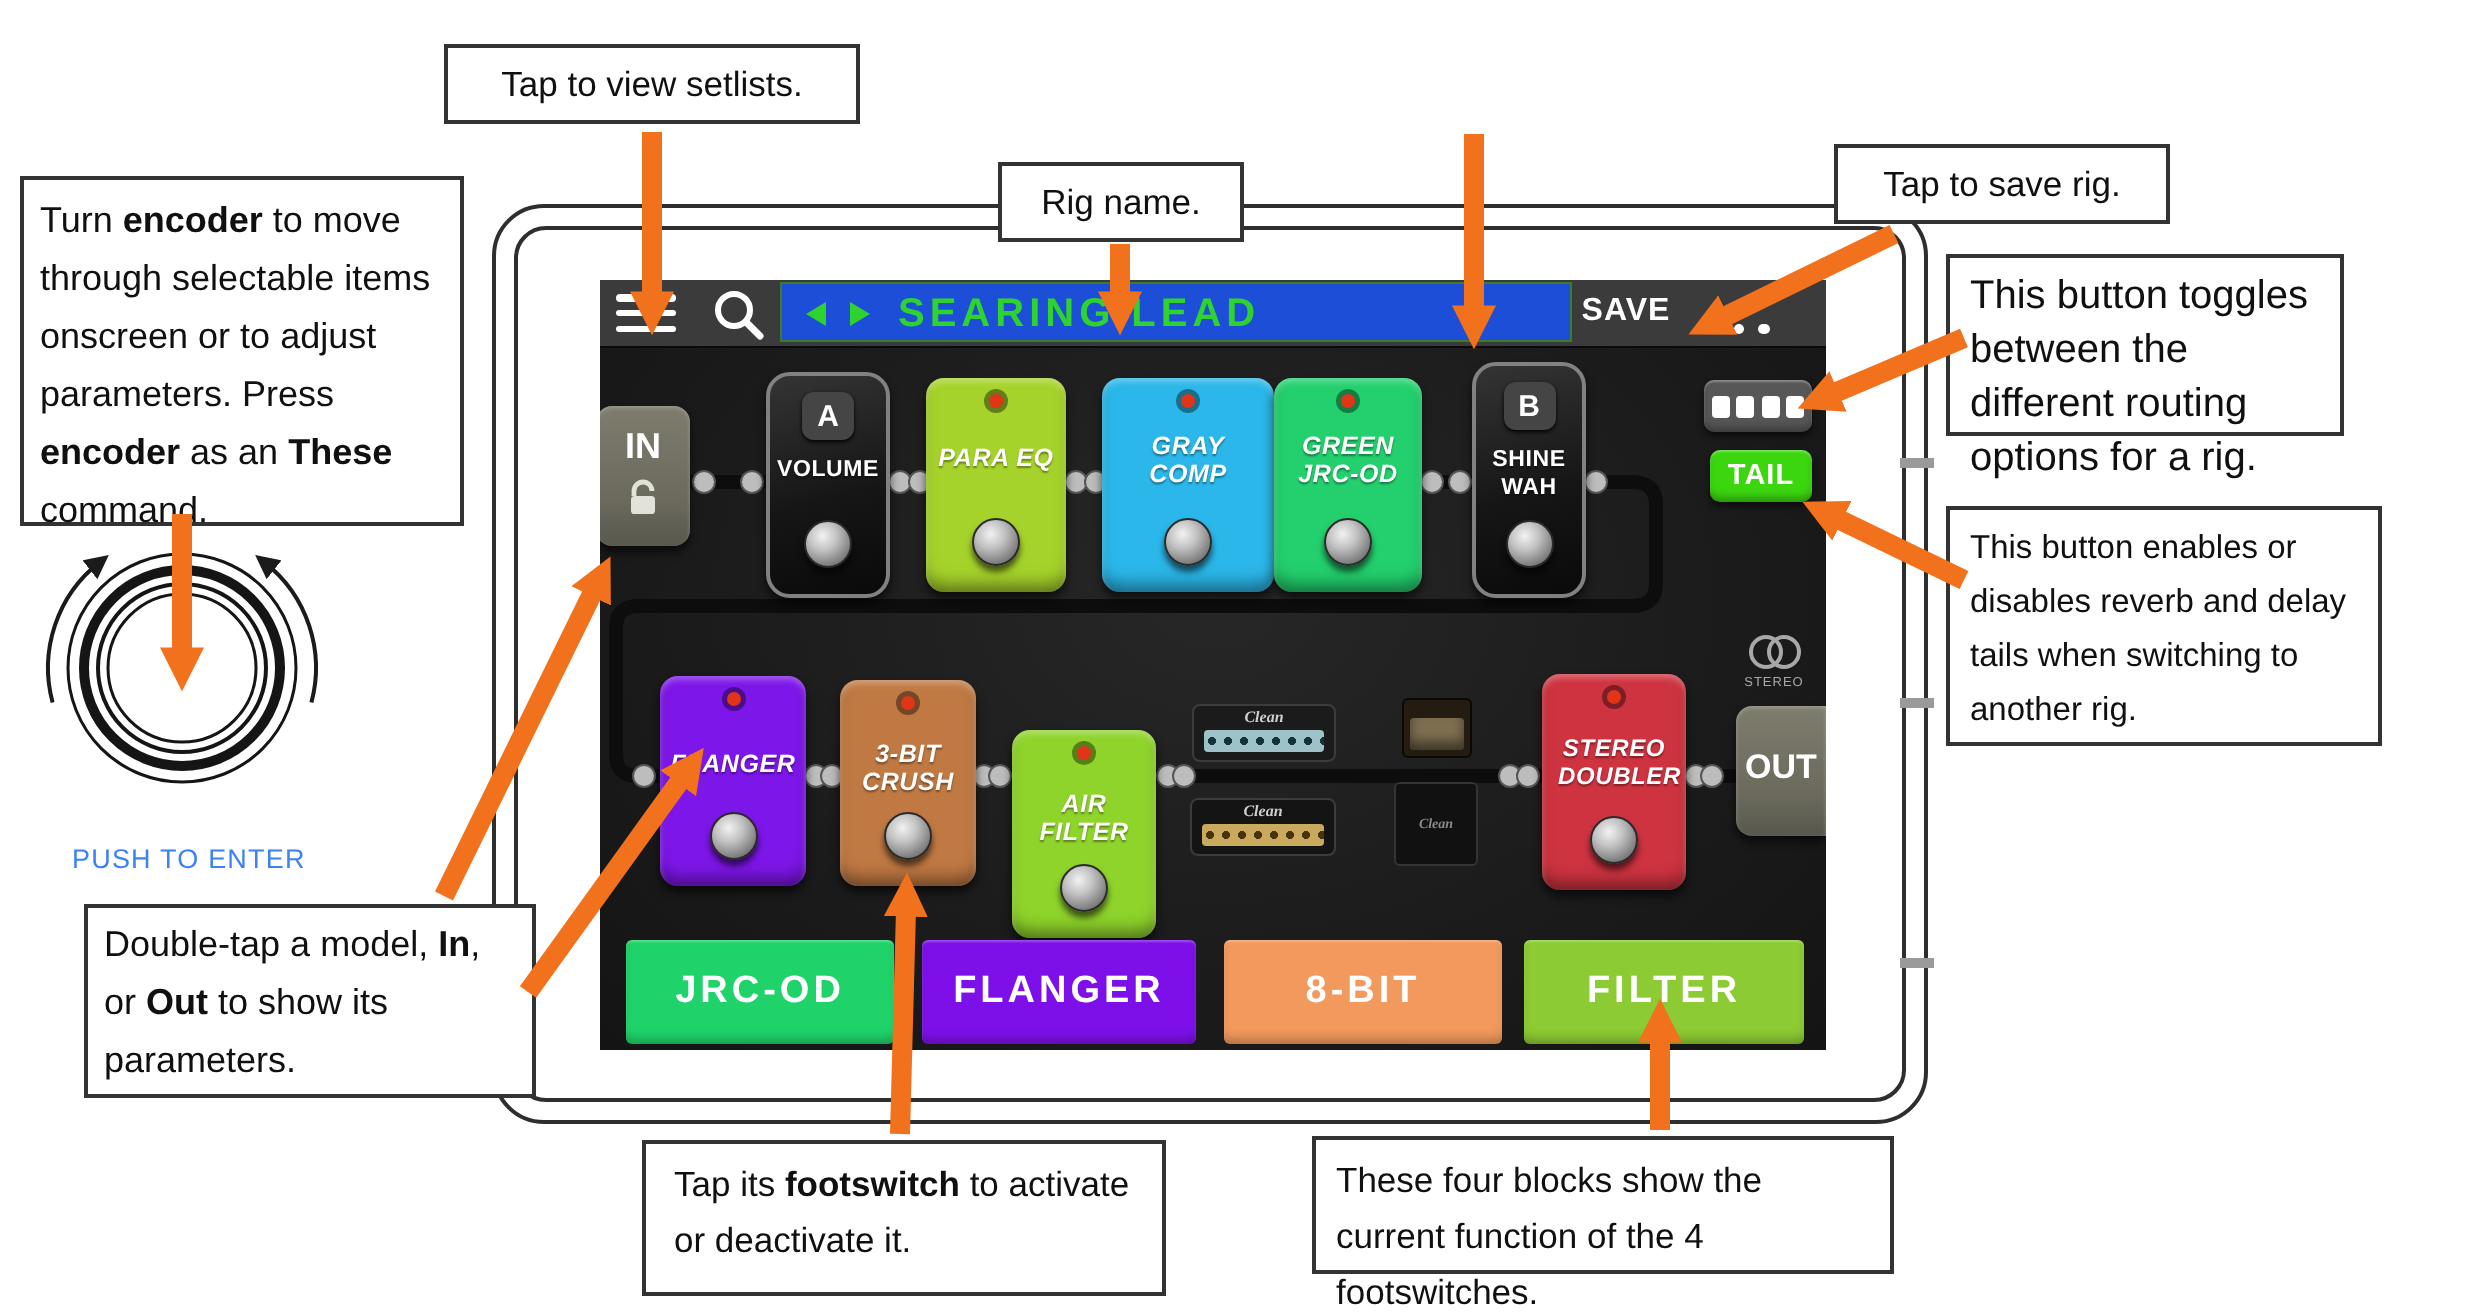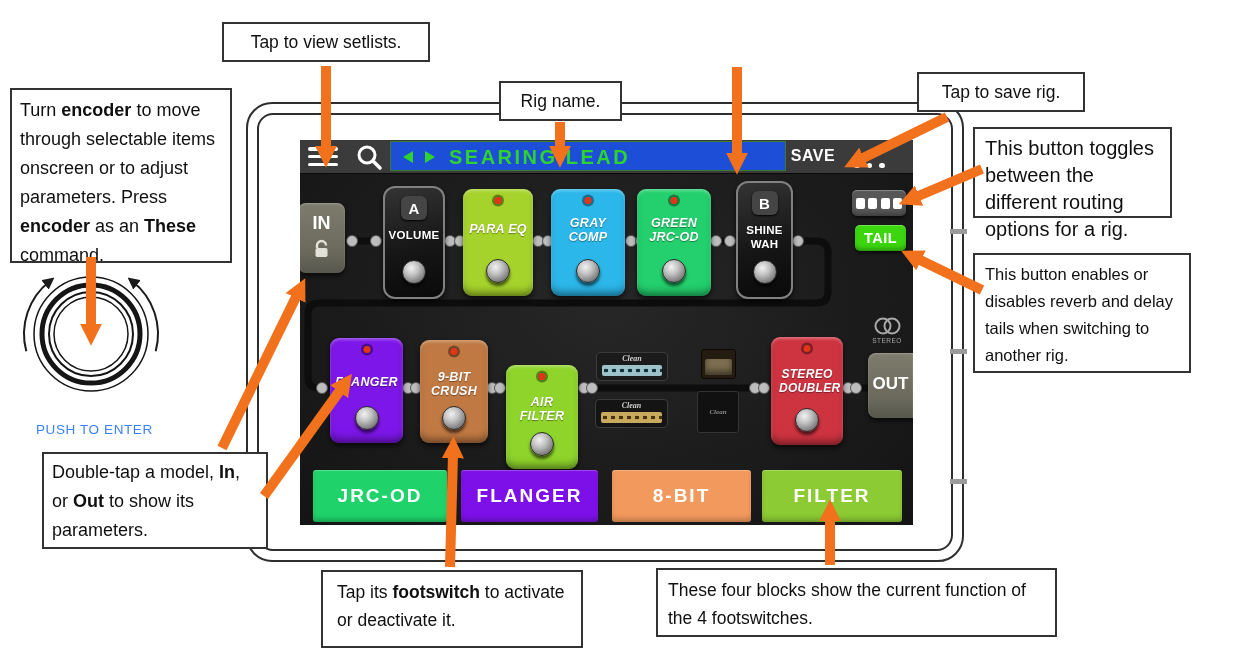--- a/index.html
+++ b/index.html
@@ -160,21 +160,21 @@
       <div class="plabel" style="top:40px;font-size:11.5px">VOLUME</div>
       <div class="fsw"></div>
     </div>
 
     <div class="pedal" style="left: 163px; top: 49px; width: 70px; height: 107px; background: rgb(166, 211, 43);">
       <div class="led"></div>
       <div class="plabel" style="top:33px">PARA EQ</div>
       <div class="fsw"></div>
     </div>
 
-    <div class="pedal" style="left: 251px; top: 49px; width: 74px; height: 107px; background: rgb(43, 183, 233);">
+    <div class="pedal" style="left: 251px; top: 49px; width: 86px; height: 107px; background: rgb(43, 183, 233);">
       <div class="led"></div>
       <div class="plabel narrow" style="top:27px;padding:0 16px">GRAY COMP</div>
       <div class="fsw"></div>
     </div>
 
     <div class="pedal" style="left: 337px; top: 49px; width: 74px; height: 107px; background: rgb(35, 208, 109);">
       <div class="led"></div>
       <div class="plabel narrow" style="top:27px">GREEN JRC-OD</div>
       <div class="fsw"></div>
     </div>
@@ -193,21 +193,21 @@
     </div>
     <div class="smallbtn tailbtn" style="left: 555px; top: 85px; width: 51px; height: 26px; background: rgb(59, 214, 14);">TAIL</div>
 
     <div class="pedal" style="left: 30px; top: 198px; width: 73px; height: 105px; background: rgb(125, 22, 232);">
       <div class="led"></div>
       <div class="plabel" style="top:37px">FLANGER</div>
       <div class="fsw"></div>
     </div>
     <div class="pedal" style="left: 120px; top: 200px; width: 68px; height: 103px; background: rgb(192, 121, 67);">
       <div class="led"></div>
-      <div class="plabel narrow" style="top:30px">9-BIT CRUSH</div>
+      <div class="plabel narrow" style="top:30px">3-BIT CRUSH</div>
       <div class="fsw"></div>
     </div>
     <div class="pedal" style="left: 206px; top: 198px; width: 72px; height: 104px; background: rgb(143, 212, 43); margin-top: 27px;">
       <div class="led"></div>
       <div class="plabel narrow" style="top:30px">AIR FILTER</div>
       <div class="fsw"></div>
     </div>
 
     <div class="amp" style="left:296px;top:212px;width:72px;height:29px">
       <div class="alabel">Clean</div>
@@ -264,21 +264,21 @@
   </div>
   <div class="co multi" style="left:10px;top:88px;width:222px;height:175px;font-size:18px;line-height:29px;padding:6px 8px">
     <span>Turn </span><b>encoder</b><span> to move through selectable items onscreen or to adjust parameters. Press </span><b>encoder</b><span> as an </span><b>These</b><span> command.</span>
   </div>
   <div class="co multi" style="left:42px;top:452px;width:226px;height:97px;font-size:18px;line-height:29px;padding:4px 15px 4px 8px">
     <span>Double-tap a model, </span><b>In</b><span>, or </span><b>Out</b><span> to show its parameters.</span>
   </div>
   <div class="co multi" style="left:321px;top:570px;width:262px;height:78px;line-height:28px;padding:6px 14px">
     <span>Tap its </span><b>footswitch</b><span> to activate or deactivate it.</span>
   </div>
-  <div class="co multi" style="left:656px;top:568px;width:401px;height:69px;line-height:28px;padding:6px 10px">
+  <div class="co multi" style="left:656px;top:568px;width:291px;height:69px;line-height:28px;padding:6px 10px">
     <span>These four blocks show the current function of the 4 footswitches.</span>
   </div>
 
   <svg class="overlay" style="left:8px;top:248px" width="170" height="180">
     <defs>
       <marker id="kh" viewBox="0 0 4 4" markerWidth="6" markerHeight="6" refX="2" refY="2" orient="auto">
         <path class="khead" d="M0,0 L4,2 L0,4 Z"></path>
       </marker>
     </defs>
     <circle cx="83" cy="86" r="57" fill="none" stroke="#151515" stroke-width="1.5"></circle>

